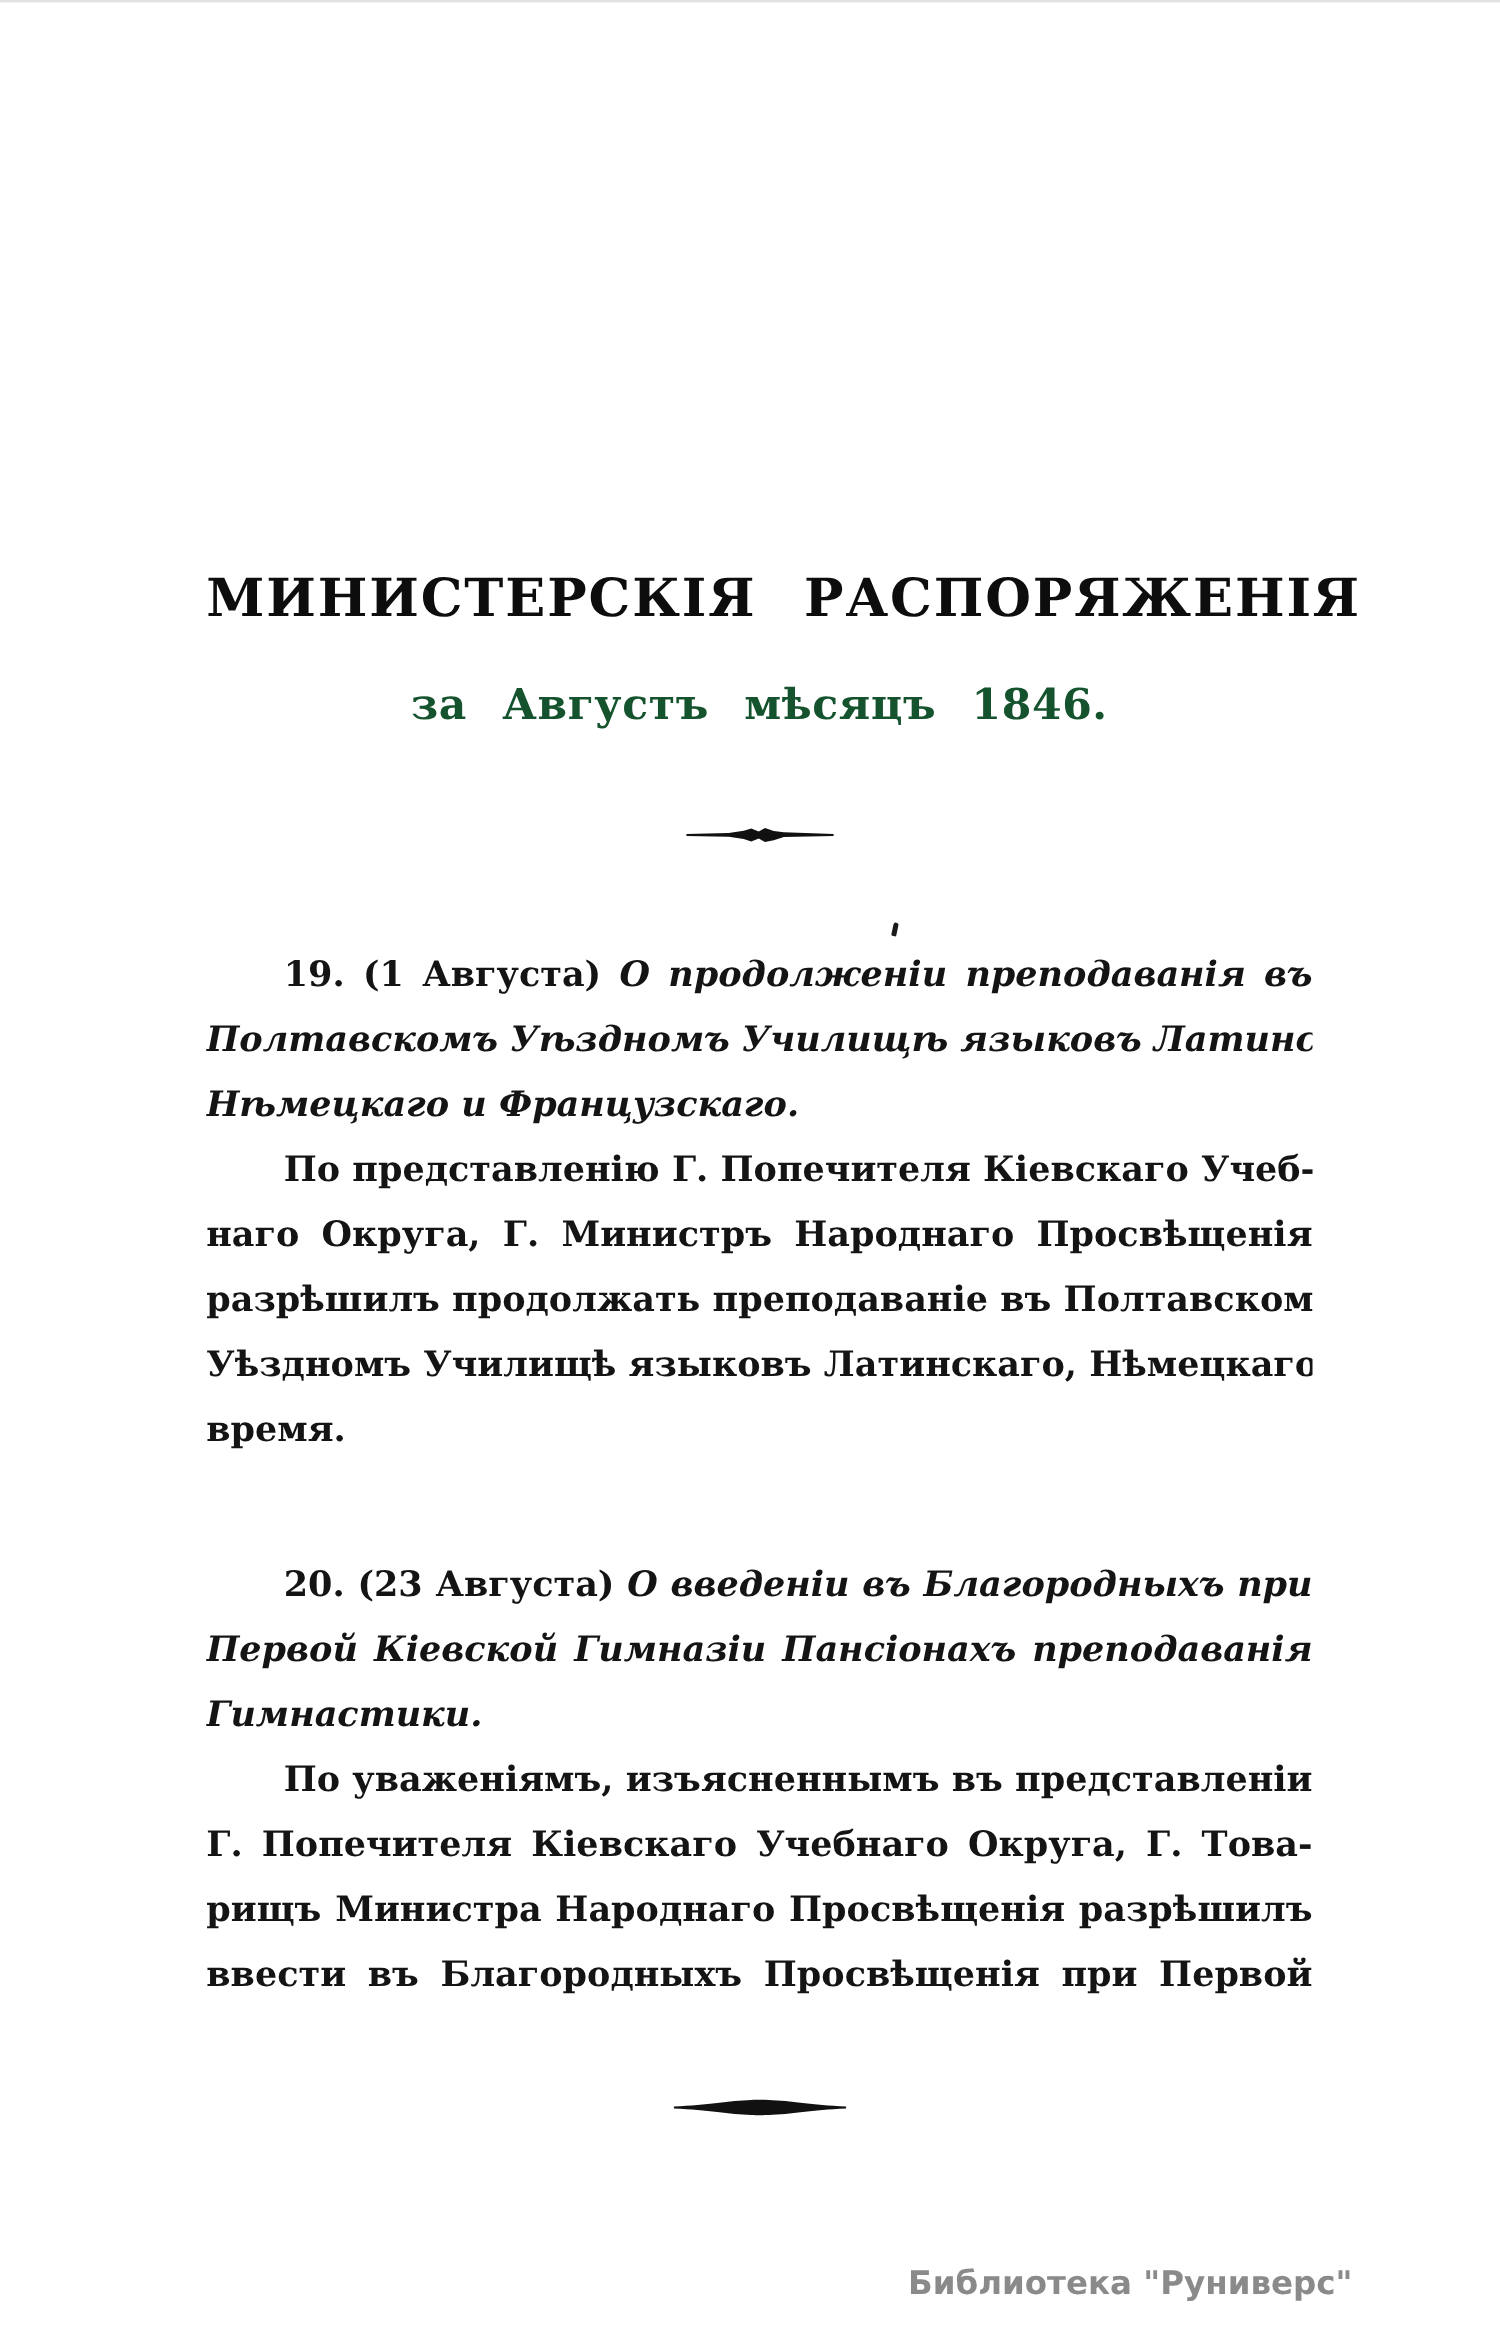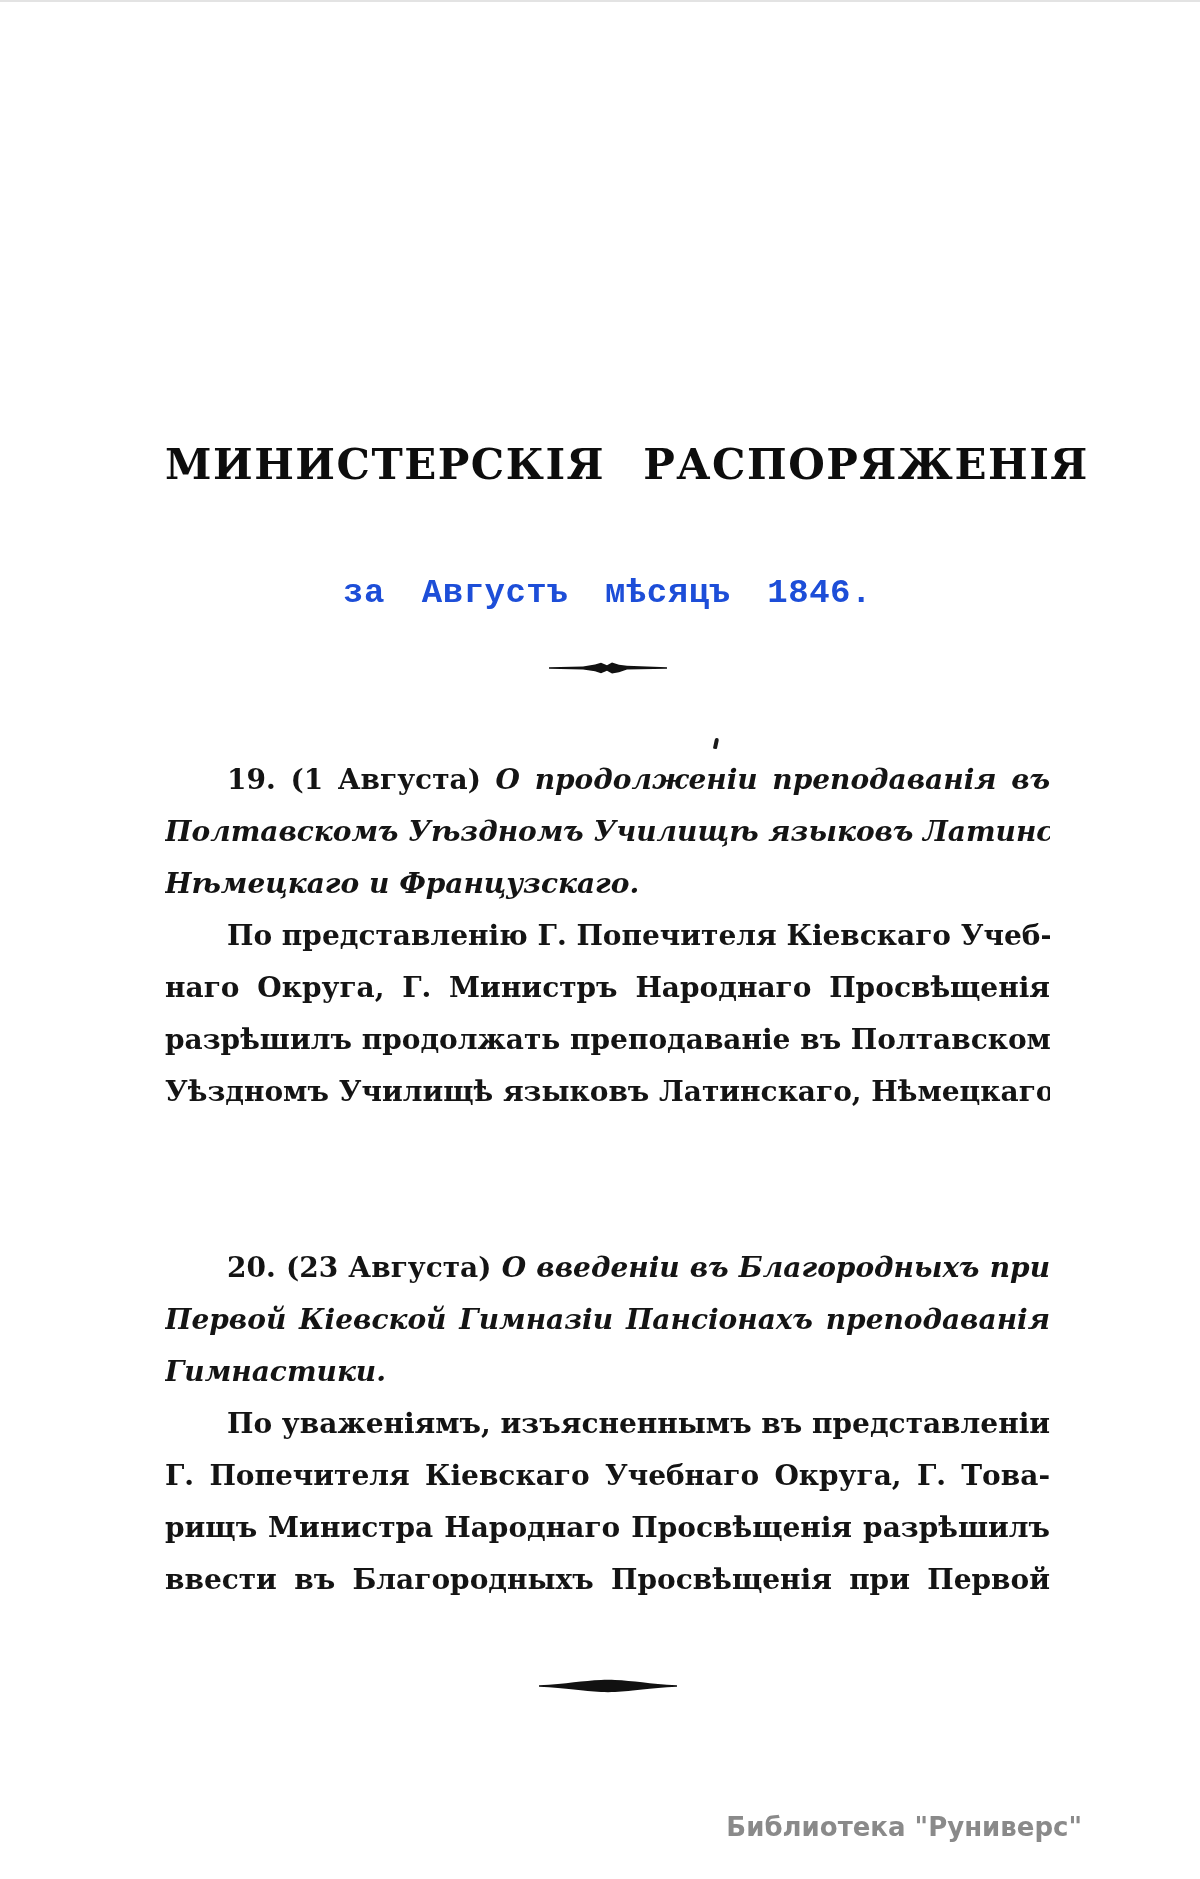--- a/index.html
+++ b/index.html
@@ -16,40 +16,39 @@
     border-top: 2px solid #e3e3e3;
     font-family: "DejaVu Serif", serif;
     color: #161616;
   }
   .content-block {
     position: absolute;
     left: 165px;
     width: 885px;
   }
   .doc-title {
-    top: 438px;
+    top: 452px;
     margin: 0;
     text-align: center;
     font-size: 42px;
     font-weight: 700;
     letter-spacing: 1.5px;
     word-spacing: 22px;
     color: #0d0d0d;
     white-space: nowrap;
   }
   .doc-subtitle {
-    top: 572px;
+    top: 542px;
     text-align: center;
     font-size: 34px;
     font-weight: 700;
     letter-spacing: 0.5px;
     word-spacing: 16px;
-    color: #1d4ed8;
+    color: #14532d;
     white-space: nowrap;
-    font-family: Liberation Mono, monospace;
   }
   .divider {
     position: absolute;
     left: 165px;
     width: 885px;
     text-align: center;
   }
   .divider-top { top: 658px; }
   .divider-bottom { top: 1676px; }
   .divider svg { display: inline-block; }
@@ -131,20 +130,21 @@
     </div>
     <div class="tline ital">Полтавскомъ Уѣздномъ Училищѣ языковъ Латинскаго,</div>
     <div class="tline ital last">Нѣмецкаго и Французскаго.</div>
   </section>
 
   <section class="text-block body-19">
     <div class="tline indent">По представленію Г. Попечителя Кіевскаго Учеб-</div>
     <div class="tline">наго Округа, Г. Министръ Народнаго Просвѣщенія</div>
     <div class="tline">разрѣшилъ продолжать преподаваніе въ Полтавскомъ</div>
     <div class="tline">Уѣздномъ Училищѣ языковъ Латинскаго, Нѣмецкаго</div>
+    <div class="tline last">время.</div>
   </section>
 
   <section class="text-block heading-20">
     <div class="tline indent">
       <span class="upright">20. (23 Августа)</span>
       <span class="ital">О введеніи въ Благородныхъ при</span>
     </div>
     <div class="tline ital">Первой Кіевской Гимназіи Пансіонахъ преподаванія</div>
     <div class="tline ital last">Гимнастики.</div>
   </section>

